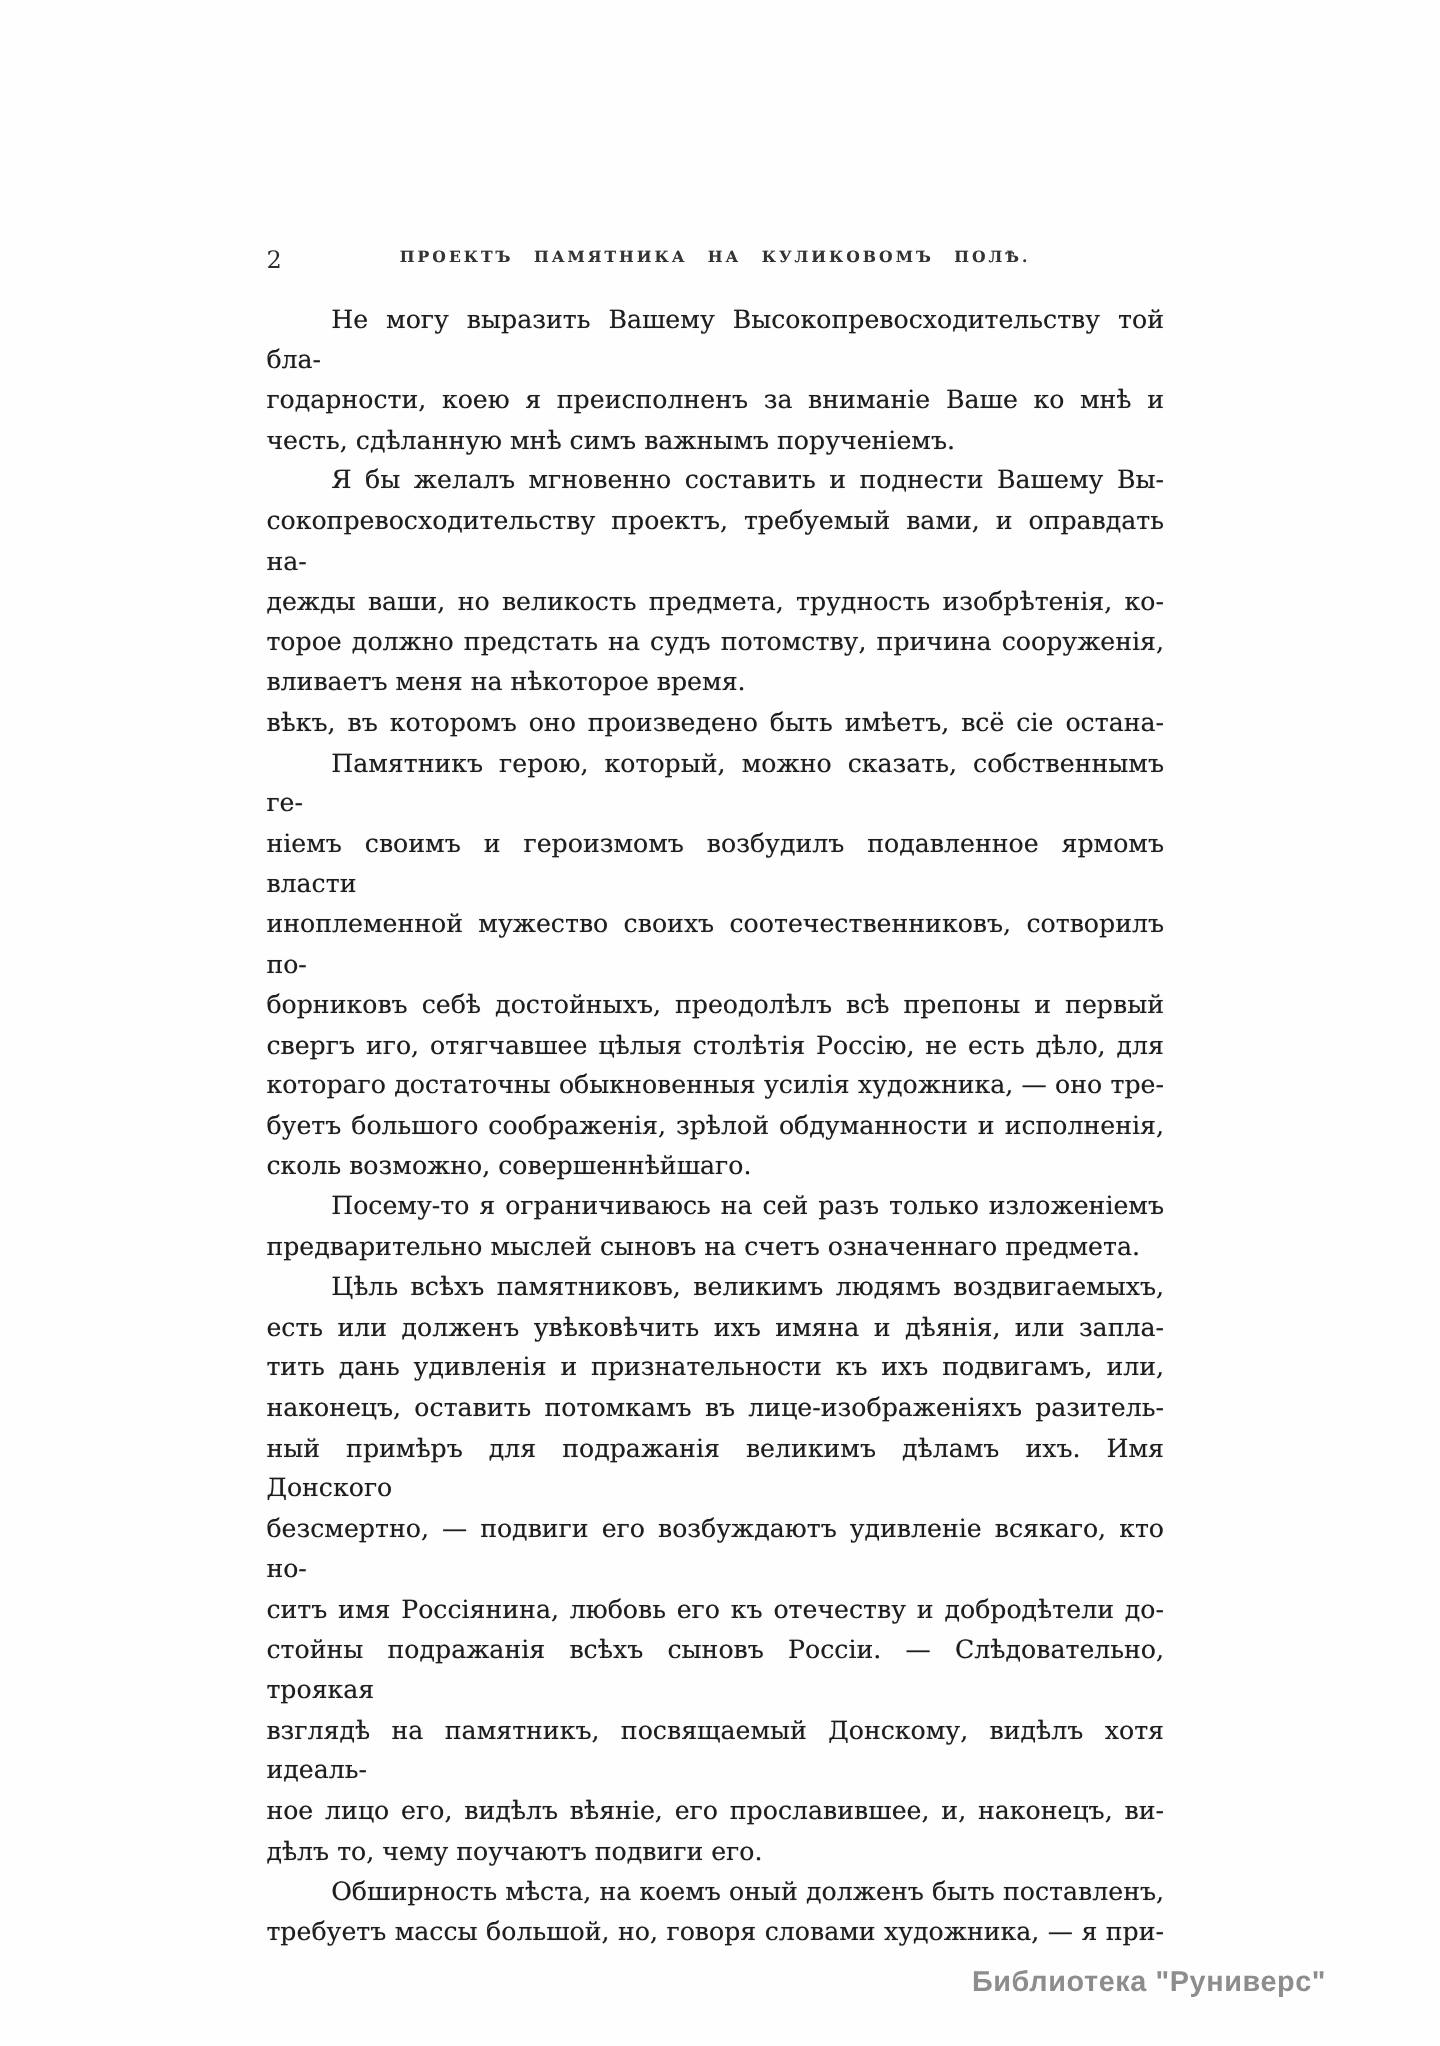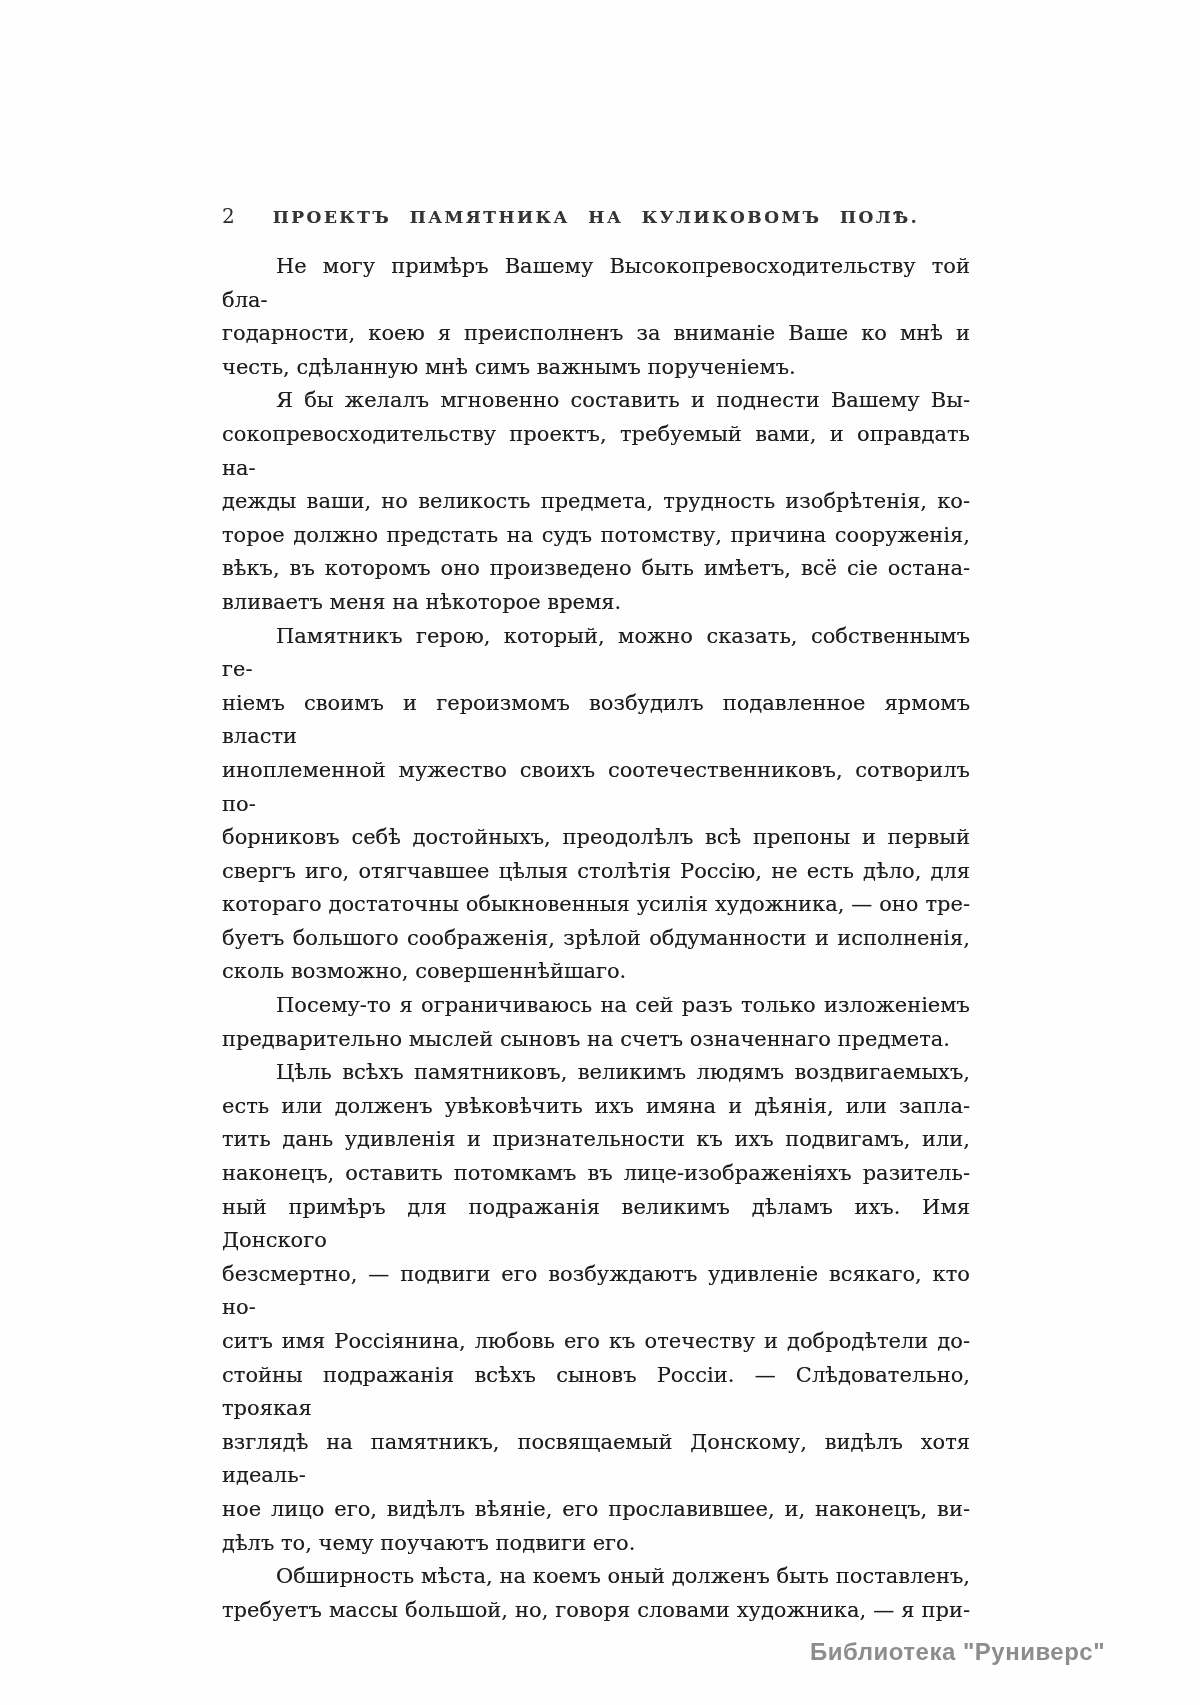--- a/index.html
+++ b/index.html
@@ -18,21 +18,21 @@
     position: absolute;
     left: 222px; top: 202px; width: 748px; height: 28px;
   }
   .page-num {
     position: absolute; left: 0; top: 2px;
     font-size: 20px; color: #2c2c2c;
   }
   .running-title {
     position: absolute; left: 0; right: 0; top: 5px;
     text-align: center;
-    font-size: 17px;
+    font-size: 13px;
     letter-spacing: 2.5px;
     word-spacing: 10px;
     color: #343434;
     font-weight: 600;
     text-shadow: 0 0 0.5px rgba(40,40,40,0.45);
   }
   .text-block {
     position: absolute;
     left: 222px; top: 250px; width: 748px;
     font-size: 21px;
@@ -63,31 +63,31 @@
 
 <div class="page">
 
   <header class="running-head">
     <span class="page-num">2</span>
     <span class="running-title">ПРОЕКТЪ ПАМЯТНИКА НА КУЛИКОВОМЪ ПОЛѢ.</span>
   </header>
 
   <main class="text-block" id="text-block">
       <div class="para">
-        <div class="line indent">Не могу примѣръ Вашему Высокопревосходительству той бла-</div>
+        <div class="line indent">Не могу выразить Вашему Высокопревосходительству той бла-</div>
         <div class="line">годарности, коею я преисполненъ за вниманіе Ваше ко мнѣ и</div>
         <div class="line para-end">честь, сдѣланную мнѣ симъ важнымъ порученіемъ.</div>
       </div>
       <div class="para">
         <div class="line indent">Я бы желалъ мгновенно составить и поднести Вашему Вы-</div>
         <div class="line">сокопревосходительству проектъ, требуемый вами, и оправдать на-</div>
         <div class="line">дежды ваши, но великость предмета, трудность изобрѣтенія, ко-</div>
         <div class="line">торое должно предстать на судъ потомству, причина сооруженія,</div>
+        <div class="line para-end">вливаетъ меня на нѣкоторое время.</div>
         <div class="line">вѣкъ, въ которомъ оно произведено быть имѣетъ, всё сіе остана-</div>
-        <div class="line para-end">вливаетъ меня на нѣкоторое время.</div>
       </div>
       <div class="para">
         <div class="line indent">Памятникъ герою, который, можно сказать, собственнымъ ге-</div>
         <div class="line">ніемъ своимъ и героизмомъ возбудилъ подавленное ярмомъ власти</div>
         <div class="line">иноплеменной мужество своихъ соотечественниковъ, сотворилъ по-</div>
         <div class="line">борниковъ себѣ достойныхъ, преодолѣлъ всѣ препоны и первый</div>
         <div class="line">свергъ иго, отягчавшее цѣлыя столѣтія Россію, не есть дѣло, для</div>
         <div class="line">котораго достаточны обыкновенныя усилія художника, — оно тре-</div>
         <div class="line">буетъ большого соображенія, зрѣлой обдуманности и исполненія,</div>
         <div class="line para-end">сколь возможно, совершеннѣйшаго.</div>

